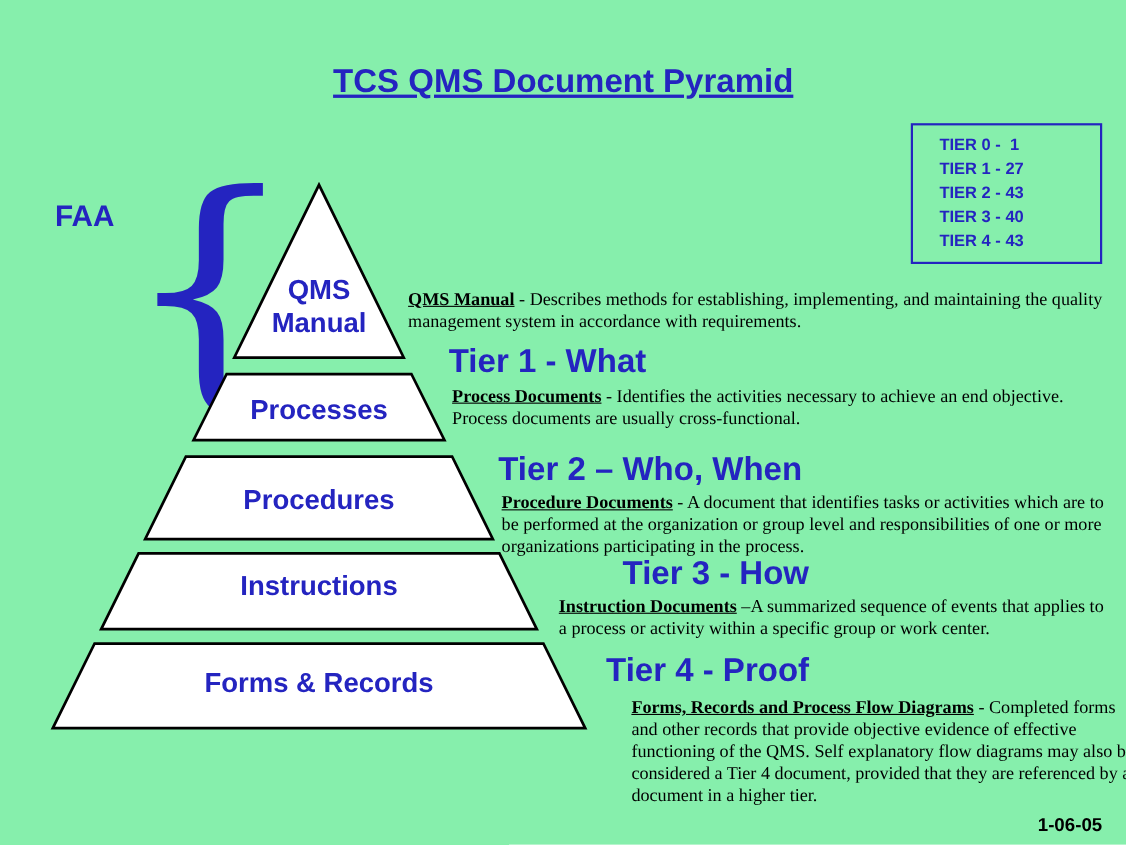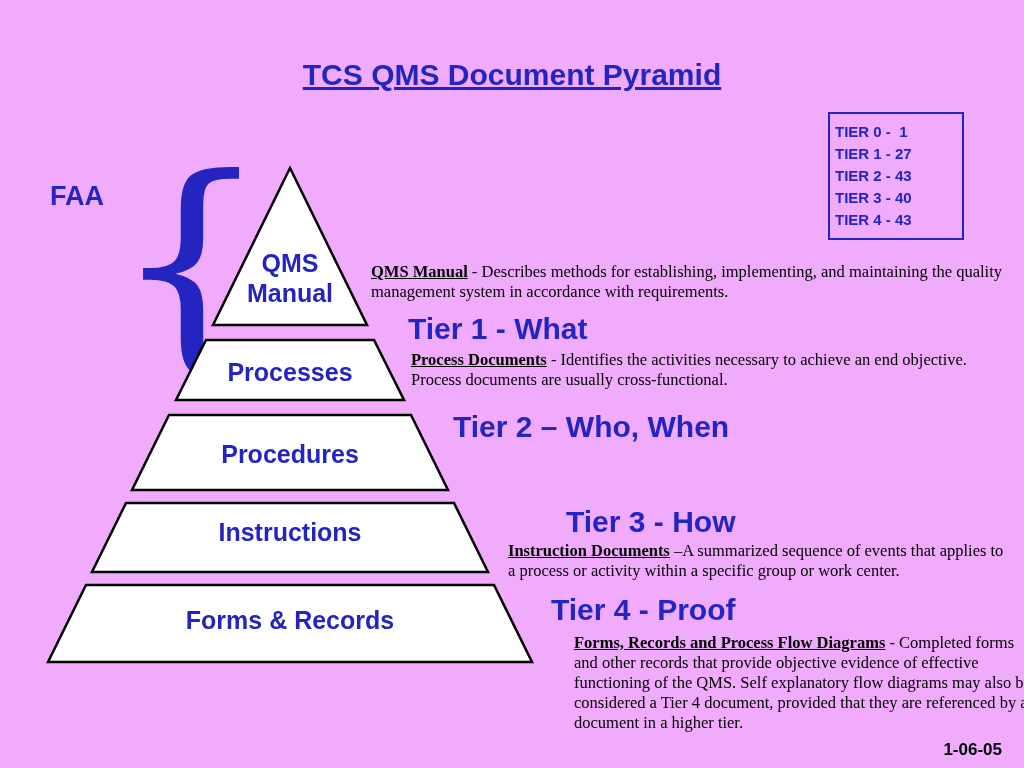--- a/index.html
+++ b/index.html
@@ -1,27 +1,27 @@
 <!DOCTYPE html>
 <html><head>
 <meta charset="utf-8">
 <style>
   html,body { margin:0; padding:0; background:#ffffff; }
   .slide {
-    position:relative; width:1024px; height:768px; background:#f0abfc;
+    position:relative; width:1024px; height:768px; background:#86efac;
     overflow:hidden; font-family:"Liberation Sans", sans-serif;
   }
   .title {
     position:absolute; top:58px; left:0; width:100%; text-align:center;
     margin:0; color:#2424c0; font-size:30px; font-weight:bold;
     text-decoration:underline;
   }
   .counts-box {
     position:absolute; left:828px; top:112px; width:122px;
-    border:2px solid #2424c0; padding:7px 5px;
+    border:2px solid #2424c0; padding:7px 24px;
     color:#2424c0; font-weight:bold; font-size:15px; line-height:22px;
   }
   .count-line { white-space:pre; }
   .faa {
     position:absolute; left:50px; top:180px;
     color:#2424c0; font-weight:bold; font-size:27px; line-height:33px;
   }
   .brace {
     position:absolute; left:112px; top:148px;
     color:#2424c0; font-size:230px; line-height:230px;
@@ -94,20 +94,23 @@
   <div class="tier-desc d0">
     <span class="term">QMS Manual</span><span> - Describes methods for establishing, implementing, and maintaining the quality management system in accordance with requirements.</span>
   </div>
 
   <div class="tier-heading h1">Tier 1 - What</div>
   <div class="tier-desc d1">
     <span class="term">Process Documents</span><span> - Identifies the activities necessary to achieve an end objective. Process documents are usually cross-functional.</span>
   </div>
 
   <div class="tier-heading h2">Tier 2 – Who, When</div>
+  <div class="tier-desc d2">
+    <span class="term">Procedure Documents</span><span> - A document that identifies tasks or activities which are to be performed at the organization or group level and responsibilities of one or more organizations participating in the process.</span>
+  </div>
 
   <div class="tier-heading h3">Tier 3 - How</div>
   <div class="tier-desc d3">
     <span class="term">Instruction Documents</span><span> –A summarized sequence of events that applies to a process or activity within a specific group or work center.</span>
   </div>
 
   <div class="tier-heading h4">Tier 4 - Proof</div>
   <div class="tier-desc d4">
     <span class="term">Forms, Records and Process Flow Diagrams</span><span> - Completed forms and other records that provide objective evidence of effective functioning of the QMS. Self explanatory flow diagrams may also be considered a Tier 4 document, provided that they are referenced by a document in a higher tier.</span>
   </div>

